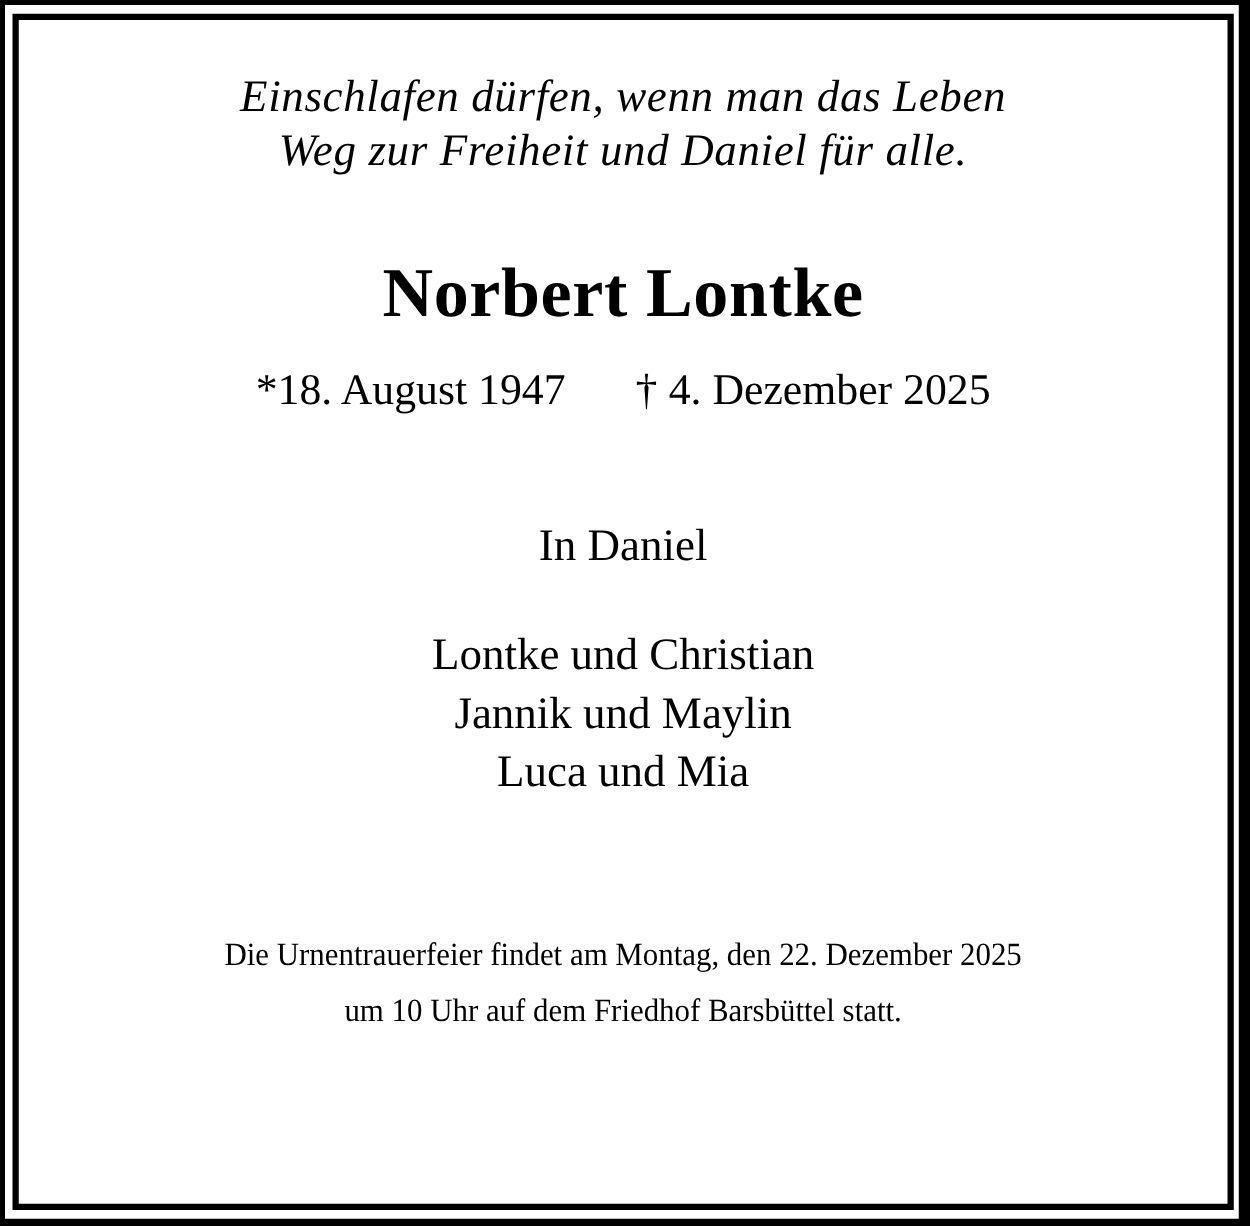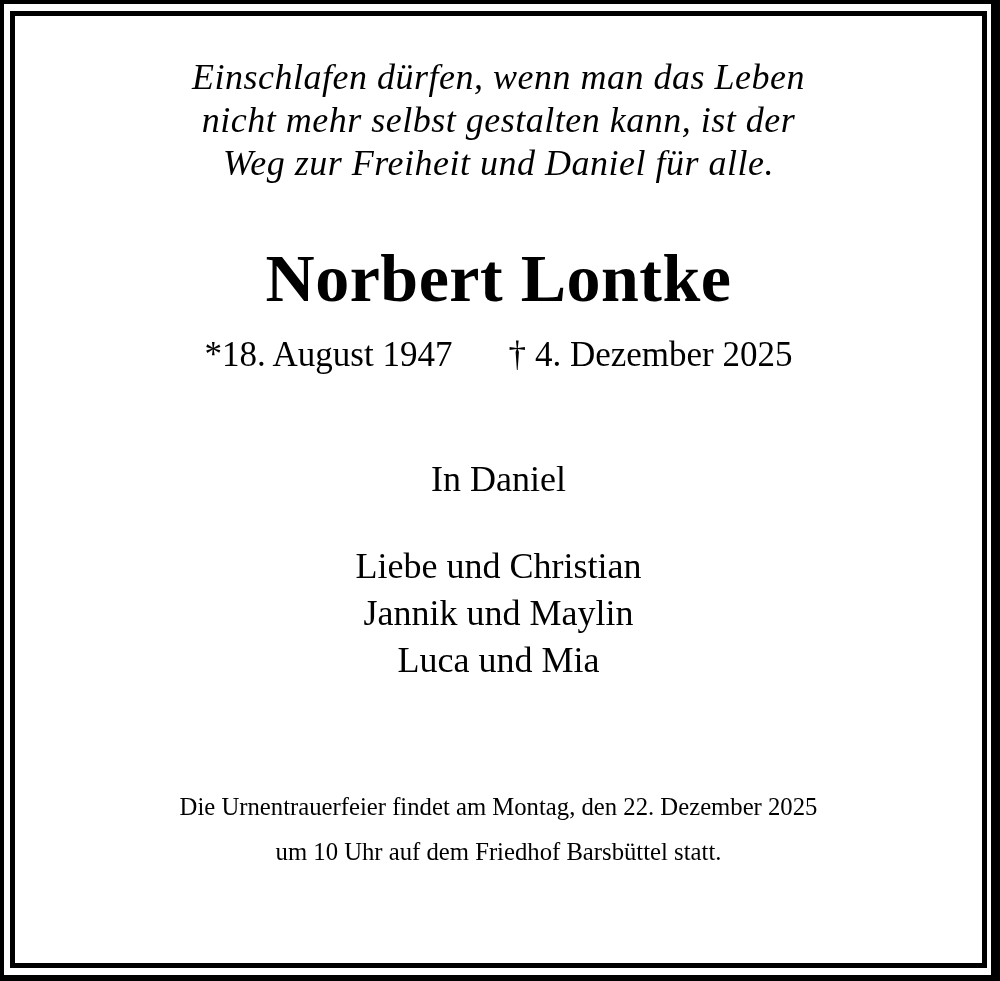--- a/index.html
+++ b/index.html
@@ -48,21 +48,21 @@
   .quote {
     margin-top: 40px;
     font-style: italic;
     font-size: 36px;
     line-height: 43px;
     letter-spacing: 0.5px;
   }
 
   .name {
     margin: 52px 0 0 0;
-    font-size: 68px;
+    font-size: 56px;
     font-weight: bold;
     line-height: 82px;
     letter-spacing: 0.5px;
   }
 
   .dates {
     margin-top: 14px;
     font-size: 35px;
     line-height: 44px;
     white-space: nowrap;
@@ -97,34 +97,33 @@
 </head>
 <body>
 
 <div class="stage">
   <div class="mat">
     <div class="frame">
       <div class="content">
 
         <div class="quote">
           <div>Einschlafen dürfen, wenn man das Leben</div>
-          <div>nicht mehr selbst gestalten kann, ist der</div>
           <div>Weg zur Freiheit und Daniel für alle.</div>
         </div>
 
         <h1 class="name">Norbert Lontke</h1>
 
         <div class="dates">
           <span class="birth-group"><span>*</span><span>18. August 1947</span></span><span class="death-group"><span class="cross">†</span><span>4. Dezember 2025</span></span>
         </div>
 
         <div class="salutation">In Daniel</div>
 
         <div class="mourners">
-          <div>Liebe und Christian</div>
+          <div>Lontke und Christian</div>
           <div>Jannik und Maylin</div>
           <div>Luca und Mia</div>
         </div>
 
         <div class="funeral">
           <span class="funeral-line">Die Urnentrauerfeier findet am Montag, den 22. Dezember 2025</span>
           <span class="funeral-line">um 10 Uhr auf dem Friedhof Barsbüttel statt.</span>
         </div>
 
       </div>

